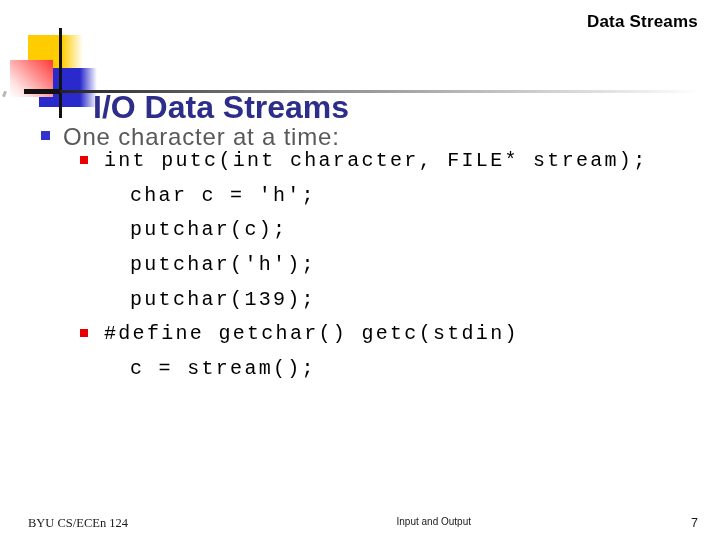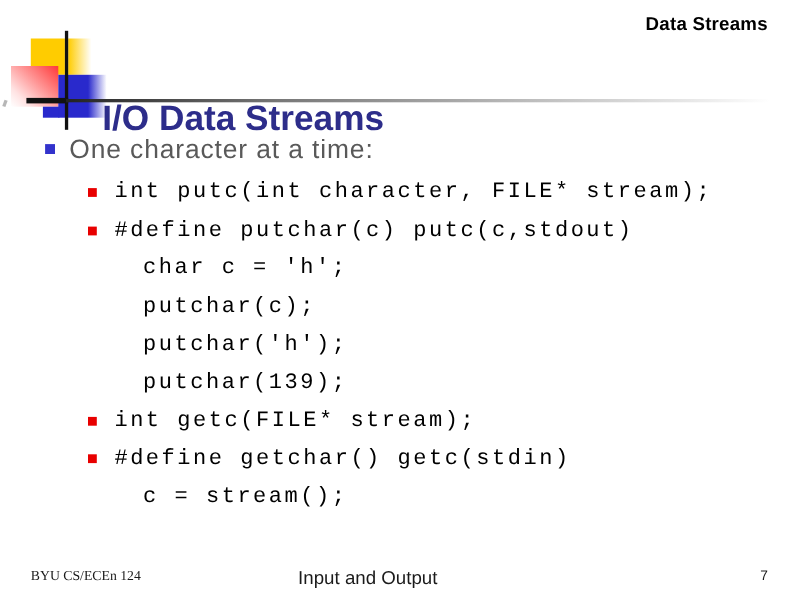--- a/index.html
+++ b/index.html
@@ -41,36 +41,36 @@
   }
   
   .l1-row{position:absolute;left:0;top:0;width:100%;}
   .l1-bullet{position:absolute;left:41px;top:131px;width:9px;height:9px;background:var(--bullet_blue);}
   .l1-label{
     position:absolute;left:63px;top:124px;
     font-size:24px;line-height:26px;color:var(--body_gray);letter-spacing:0.8px;
     white-space:nowrap;
   }
   
-  .code-block{position:absolute;left:0;top:158px;width:572px;}
+  .code-block{position:absolute;left:0;top:143px;width:572px;}
   .code-row{position:relative;height:34.6px;}
   .code-bullet{
     position:absolute;left:80px;top:50%;transform:translateY(-50%);
     width:8px;height:8px;background:var(--bullet_red);
   }
   .code-text{
     position:absolute;left:104px;top:50%;transform:translateY(-50%);
     font-family:"Liberation Mono",monospace;font-size:20px;letter-spacing:2.3px;
     color:var(--code_black);white-space:pre;
   }
   .indent .code-text{left:130px;}
   
   .footer-left{position:absolute;left:28px;top:516px;font-size:12.5px;color:var(--footer_text);font-family:Liberation Serif, serif;}
-  .footer-center{position:absolute;left:271px;top:516px;width:200px;text-align:left;
-    font-size:17px;color:var(--footer_text);}
+  .footer-center{position:absolute;left:271px;top:516px;width:200px;text-align:right;
+    font-size:10px;color:var(--footer_text);}
   .footer-right{position:absolute;right:22px;top:516px;font-size:12.5px;color:var(--footer_text);}
 </style>
 </head>
 <body>
 
 <div class="slide">
 
   <div class="header-label">Data Streams</div>
 
   <div class="logo">
@@ -92,39 +92,31 @@
   <div class="l1-row">
     <div class="l1-bullet"></div>
     <div class="l1-label">One character at a time:</div>
   </div>
 
   <div class="code-block">
     <div class="code-row">
       <span class="code-bullet"></span>
       <span class="code-text">int putc(int character, FILE* stream);</span>
     </div>
-    <div class="code-row">
-      <span class="code-bullet"></span>
-      <span class="code-text">#define putchar(c) putc(c,stdout)</span>
-    </div>
     <div class="code-row indent">
       <span class="code-text">char c = 'h';</span>
     </div>
     <div class="code-row indent">
       <span class="code-text">putchar(c);</span>
     </div>
     <div class="code-row indent">
       <span class="code-text">putchar('h');</span>
     </div>
     <div class="code-row indent">
       <span class="code-text">putchar(139);</span>
-    </div>
-    <div class="code-row">
-      <span class="code-bullet"></span>
-      <span class="code-text">int getc(FILE* stream);</span>
     </div>
     <div class="code-row">
       <span class="code-bullet"></span>
       <span class="code-text">#define getchar() getc(stdin)</span>
     </div>
     <div class="code-row indent">
       <span class="code-text">c = stream();</span>
     </div>
   </div>
 

